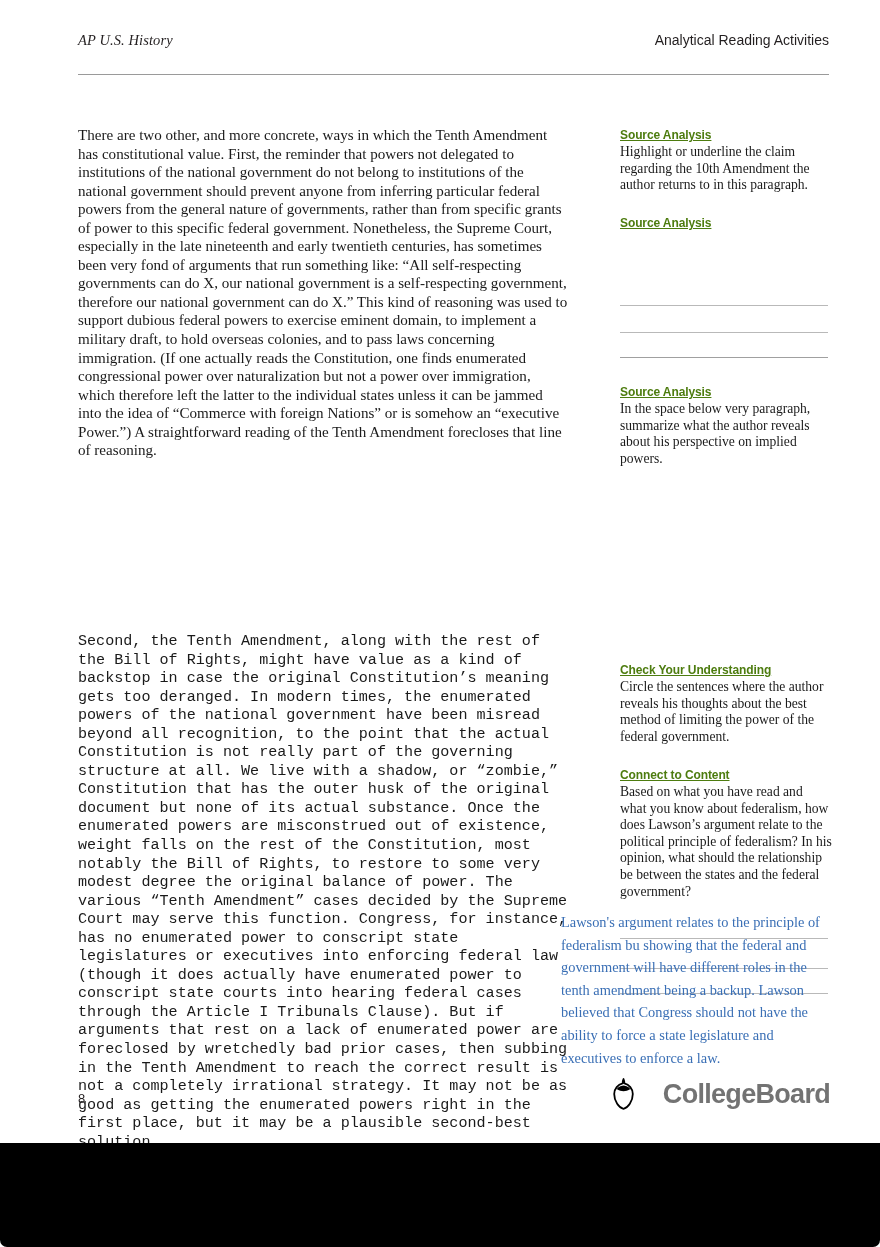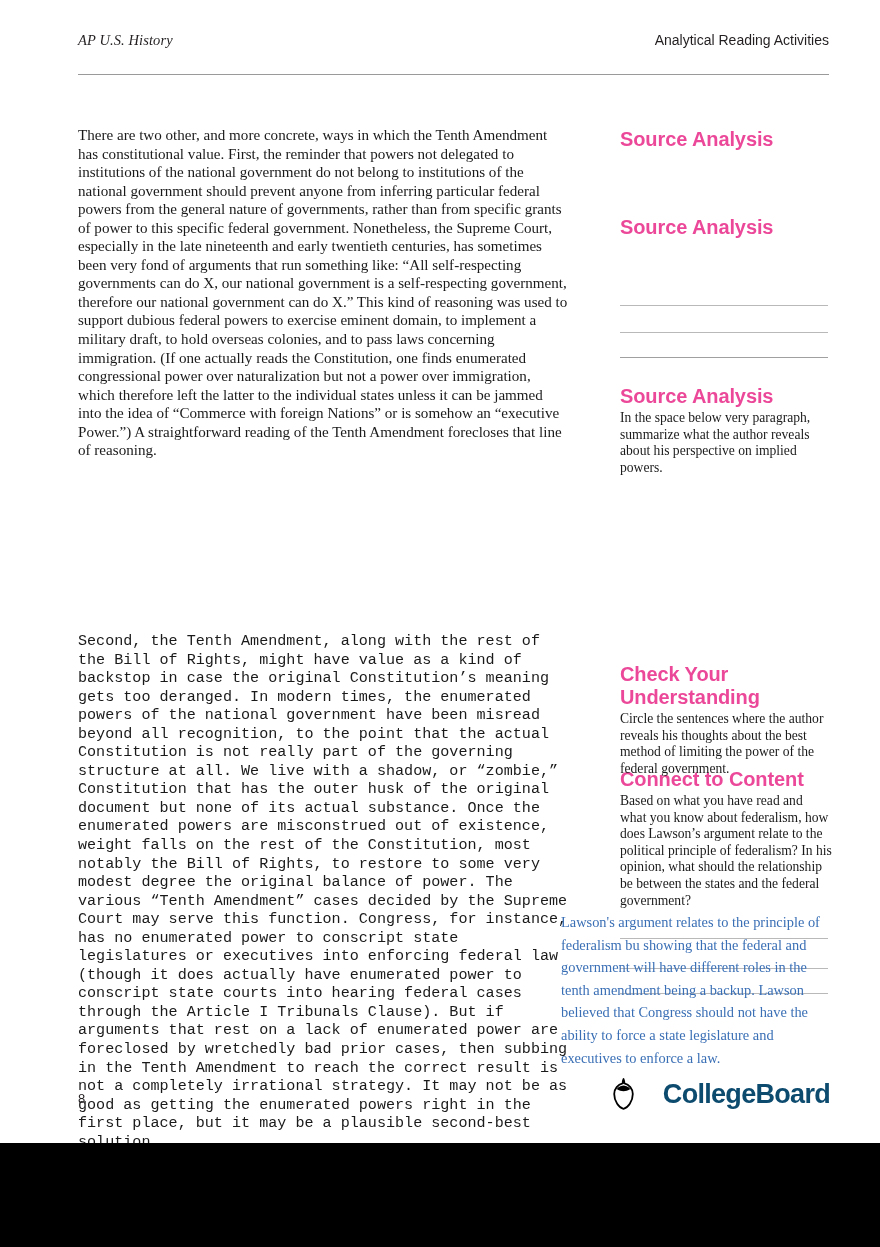--- a/index.html
+++ b/index.html
@@ -7,20 +7,21 @@
     padding: 0;
     background: #ffffff;
   }
   #page {
     position: relative;
     width: 880px;
     height: 1247px;
     background: #ffffff;
     overflow: hidden;
     font-family: "Liberation Serif", serif;
+    border-radius: 7px;
   }
 
   
   #header-left {
     position: absolute;
     left: 78px;
     top: 32px;
     font-family: "Liberation Serif", serif;
     font-style: italic;
     font-size: 14.5px;
@@ -60,24 +61,25 @@
 
   
   .side-block {
     position: absolute;
     left: 620px;
     width: 212px;
   }
   .side-head {
     font-family: "Liberation Sans", sans-serif;
     font-weight: bold;
-    font-size: 20px;
-    color: #ec4899;
+    font-size: 12px;
+    color: #4d7c0f;
     margin: 0 0 2px 0;
     letter-spacing: -0.1px;
+    text-decoration: underline;
   }
   .side-body {
     font-family: "Liberation Serif", serif;
     font-size: 13.6px;
     line-height: 16.6px;
     color: #1a1a1a;
     margin: 0;
   }
 
   #side-1 { top: 128px; }
@@ -123,21 +125,21 @@
     top: 1078px;
     display: flex;
     align-items: center;
     gap: 7px;
   }
   #logo-wordmark {
     font-family: "Liberation Sans", sans-serif;
     font-weight: bold;
     font-size: 27px;
     letter-spacing: -0.7px;
-    color: #0c4a6e;
+    color: #737373;
     line-height: 1;
     margin-left: 20px;
   }
   #bottom-band {
     position: absolute;
     left: 0;
     top: 1143px;
     width: 880px;
     height: 104px;
     background: #000000;
@@ -150,20 +152,21 @@
 
   <div id="header-left">AP U.S. History</div>
   <div id="header-right">Analytical Reading Activities</div>
   <div id="header-rule"></div>
 
   <div class="body-col" id="para-1">There are two other, and more concrete, ways in which the Tenth Amendment has constitutional value. First, the reminder that powers not delegated to institutions of the national government do not belong to institutions of the national government should prevent anyone from inferring particular federal powers from the general nature of governments, rather than from specific grants of power to this specific federal government. Nonetheless, the Supreme Court, especially in the late nineteenth and early twentieth centuries, has sometimes been very fond of arguments that run something like: “All self-respecting governments can do X, our national government is a self-respecting government, therefore our national government can do X.” This kind of reasoning was used to support dubious federal powers to exercise eminent domain, to implement a military draft, to hold overseas colonies, and to pass laws concerning immigration. (If one actually reads the Constitution, one finds enumerated congressional power over naturalization but not a power over immigration, which therefore left the latter to the individual states unless it can be jammed into the idea of “Commerce with foreign Nations” or is somehow an “executive Power.”) A straightforward reading of the Tenth Amendment forecloses that line of reasoning.</div>
   <div class="body-col" id="para-2">Second, the Tenth Amendment, along with the rest of the Bill of Rights, might have value as a kind of backstop in case the original Constitution’s meaning gets too deranged. In modern times, the enumerated powers of the national government have been misread beyond all recognition, to the point that the actual Constitution is not really part of the governing structure at all. We live with a shadow, or “zombie,” Constitution that has the outer husk of the original document but none of its actual substance. Once the enumerated powers are misconstrued out of existence, weight falls on the rest of the Constitution, most notably the Bill of Rights, to restore to some very modest degree the original balance of power. The various “Tenth Amendment” cases decided by the Supreme Court may serve this function. Congress, for instance, has no enumerated power to conscript state legislatures or executives into enforcing federal law (though it does actually have enumerated power to conscript state courts into hearing federal cases through the Article I Tribunals Clause). But if arguments that rest on a lack of enumerated power are foreclosed by wretchedly bad prior cases, then subbing in the Tenth Amendment to reach the correct result is not a completely irrational strategy. It may not be as good as getting the enumerated powers right in the first place, but it may be a plausible second-best solution.</div>
 
   <div class="side-block" id="side-1">
     <p class="side-head">Source Analysis</p>
+    <p class="side-body">Highlight or underline the claim regarding the 10th Amendment the author returns to in this paragraph.</p>
   </div>
 
   <div class="side-block" id="side-2">
     <p class="side-head">Source Analysis</p>
   </div>
 
   <div class="rule-line" style="top:305px;"></div>
   <div class="rule-line" style="top:332px;"></div>
   <div class="rule-line strong" style="top:357px;"></div>
 

